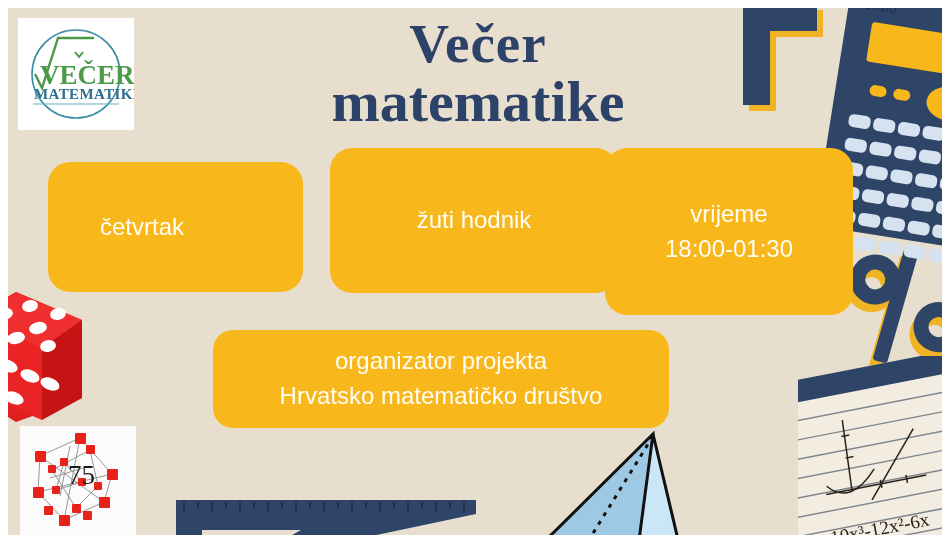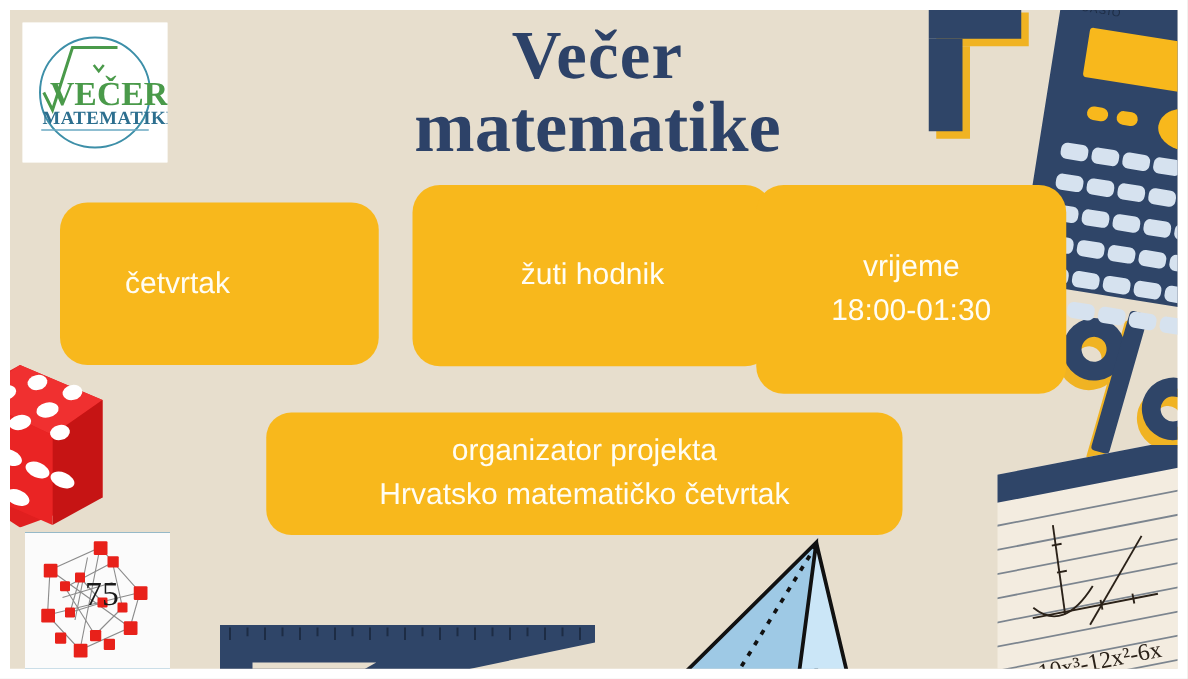--- a/index.html
+++ b/index.html
@@ -117,21 +117,21 @@
     justify-content:center;
     box-sizing:border-box;
   }
   .card .ln{display:block;}
   #card-date{left:40px;top:140px;width:255px;height:130px;
       align-items:flex-start;padding-left:52px;text-align:left;margin-top:14px;}
   #card-place{left:322px;top:140px;width:288px;height:145px;
       align-items:center;text-align:center;}
   #card-time{left:597px;top:140px;width:248px;height:167px;
       align-items:center;text-align:center;}
-  #card-org{left:205px;top:322px;width:509px;height:98px;
+  #card-org{left:205px;top:322px;width:456px;height:98px;
       align-items:center;text-align:center;border-radius:20px;}
 </style>
 </head>
 <body>
 
 <div class="slide">
   <div class="canvas">
 
     <div class="deco plus-wrap">
       <div class="plus-shadow">
@@ -321,17 +321,17 @@
       <span class="ln">žuti hodnik</span>
     </div>
 
     <div class="card" id="card-time">
       <span class="ln">vrijeme</span>
       <span class="ln">18:00-01:30</span>
     </div>
 
     <div class="card" id="card-org">
       <span class="ln">organizator projekta</span>
-      <span class="ln">Hrvatsko matematičko četvrtak</span>
+      <span class="ln">Hrvatsko matematičko društvo</span>
     </div>
 
   </div>
 </div>
 
 </body></html>

